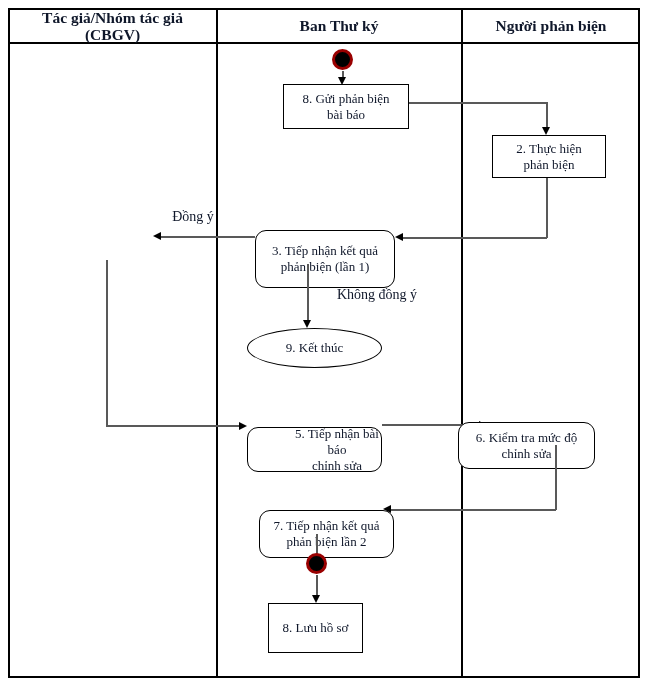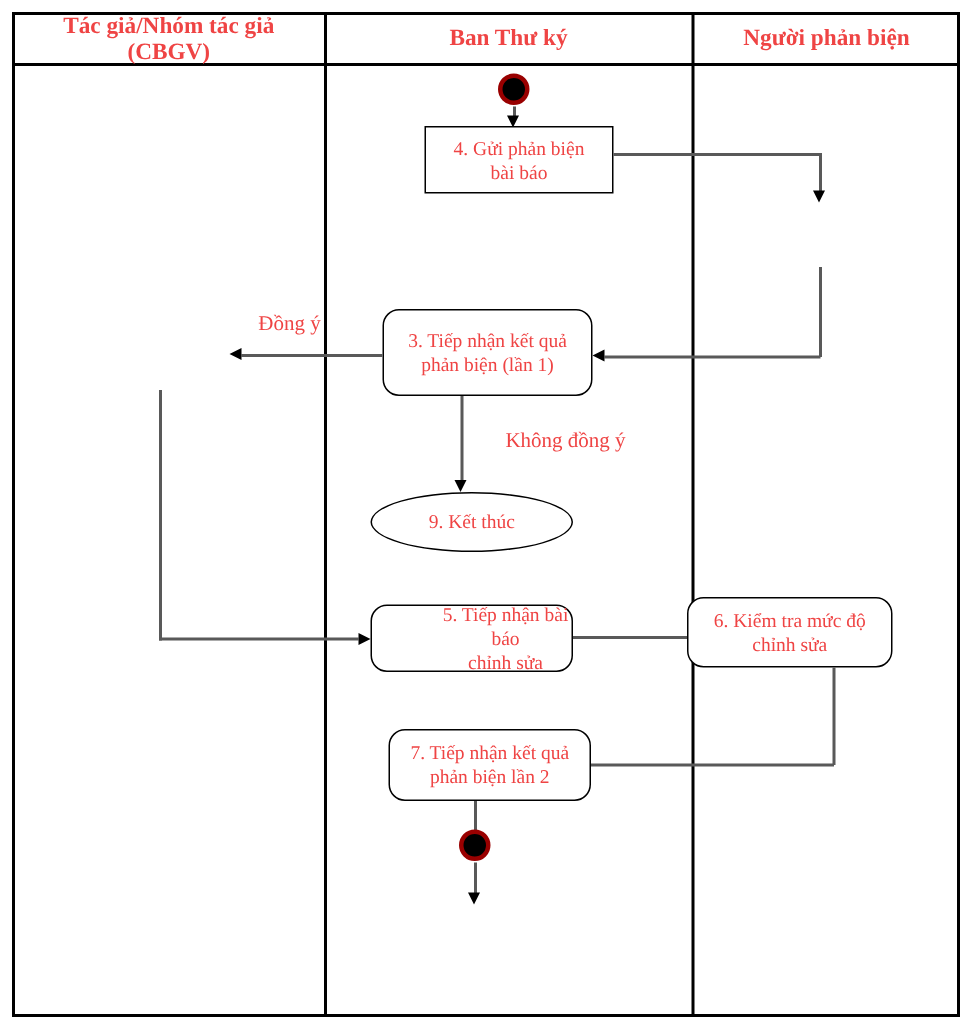--- a/index.html
+++ b/index.html
@@ -1,32 +1,32 @@
 <!DOCTYPE html>
 <html><head>
 <meta charset="utf-8">
 <style>
   html,body{margin:0;padding:0;background:#fff;}
   .canvas{
     position:relative;width:651px;height:687px;background:#ffffff;
-    font-family:"Liberation Serif","DejaVu Serif",serif;color:#ef4444;
+    font-family:"Liberation Serif","DejaVu Serif",serif;color:#0f172a;
     overflow:hidden;
   }
   
   .frame{position:absolute;left:8px;top:8px;width:632px;height:670px;border:2px solid #000;box-sizing:border-box;}
   .vdiv{position:absolute;top:8px;width:1.5px;height:670px;background:#000;}
   .hline-header{position:absolute;left:8px;top:42px;width:632px;height:1.8px;background:#000;}
   
   .lane-hd{position:absolute;top:9px;height:33px;display:flex;align-items:center;justify-content:center;
     font-weight:bold;font-size:15.5px;line-height:17px;text-align:center;white-space:pre-line;}
   
   .node{position:absolute;border:1.5px solid #000;box-sizing:border-box;background:#fff;
     display:flex;align-items:center;justify-content:center;text-align:center;
     font-size:13px;line-height:16px;white-space:pre-line;}
-  .rounded{border-radius:11px;}
+  .rounded{border-radius:11px;margin-top:24px;}
   .ellipse{border-radius:50%;}
   .start-dot{position:absolute;width:15px;height:15px;border:3.5px solid #990000;border-radius:50%;
     background:#000;box-sizing:content-box;}
   
   .vl{position:absolute;width:1.5px;background:#595959;}
   .hl{position:absolute;height:1.5px;background:#595959;}
   .ah{position:absolute;width:0;height:0;}
   .ah-d{border-left:4.5px solid transparent;border-right:4.5px solid transparent;border-top:8px solid #000;}
   .ah-l{border-top:4.5px solid transparent;border-bottom:4.5px solid transparent;border-right:8px solid #000;}
   .ah-r{border-top:4.5px solid transparent;border-bottom:4.5px solid transparent;border-left:8px solid #000;}
@@ -44,27 +44,29 @@
 
   <div class="lane-hd" style="left:10px;width:205px;">Tác giả/Nhóm tác giả
 (CBGV)</div>
   <div class="lane-hd" style="left:463px;width:176px;">Người phản biện</div>
   <div class="lane-hd" style="left:218px;width:242px;">Ban Thư ký</div>
 
   <div class="start-dot" style="left:332px;top:49px;"></div>
   <div class="vl" style="left:342px;top:71px;height:7px;"></div>
   <div class="ah ah-d" style="left:338px;top:77px;"></div>
 
-  <div class="node" style="left:283px;top:84px;width:126px;height:45px;">4. Gửi phản biện
+  <div class="node" style="left:283px;top:84px;width:126px;height:45px;">8. Gửi phản biện
 bài báo</div>
 
   <div class="hl" style="left:409px;top:102px;width:138px;"></div>
   <div class="vl" style="left:546px;top:102px;height:26px;"></div>
   <div class="ah ah-d" style="left:542px;top:127px;"></div>
 
+  <div class="node" style="left:492px;top:135px;width:114px;height:43px;">2. Thực hiện
+phản biện</div>
 
   <div class="vl" style="left:546px;top:178px;height:60px;"></div>
   <div class="hl" style="left:403px;top:237px;width:144px;"></div>
   <div class="ah ah-l" style="left:395px;top:233px;"></div>
 
   <div class="node rounded" style="left:255px;top:206px;width:140px;height:58px;">3. Tiếp nhận kết quả
 phản biện (lần 1)</div>
 
   <div class="hl" style="left:161px;top:236px;width:94px;"></div>
   <div class="ah ah-l" style="left:153px;top:232px;"></div>
@@ -95,14 +97,15 @@
   <div class="ah ah-l" style="left:383px;top:505px;"></div>
 
   <div class="node rounded" style="left:259px;top:486px;width:135px;height:48px;">7. Tiếp nhận kết quả
 phản biện lần 2</div>
 
   <div class="vl" style="left:316px;top:534px;height:20px;"></div>
   <div class="start-dot" style="left:306px;top:553px;"></div>
   <div class="vl" style="left:316px;top:575px;height:21px;"></div>
   <div class="ah ah-d" style="left:312px;top:595px;"></div>
 
+  <div class="node" style="left:268px;top:603px;width:95px;height:50px;">8. Lưu hồ sơ</div>
 
 </div>
 
 </body></html>

